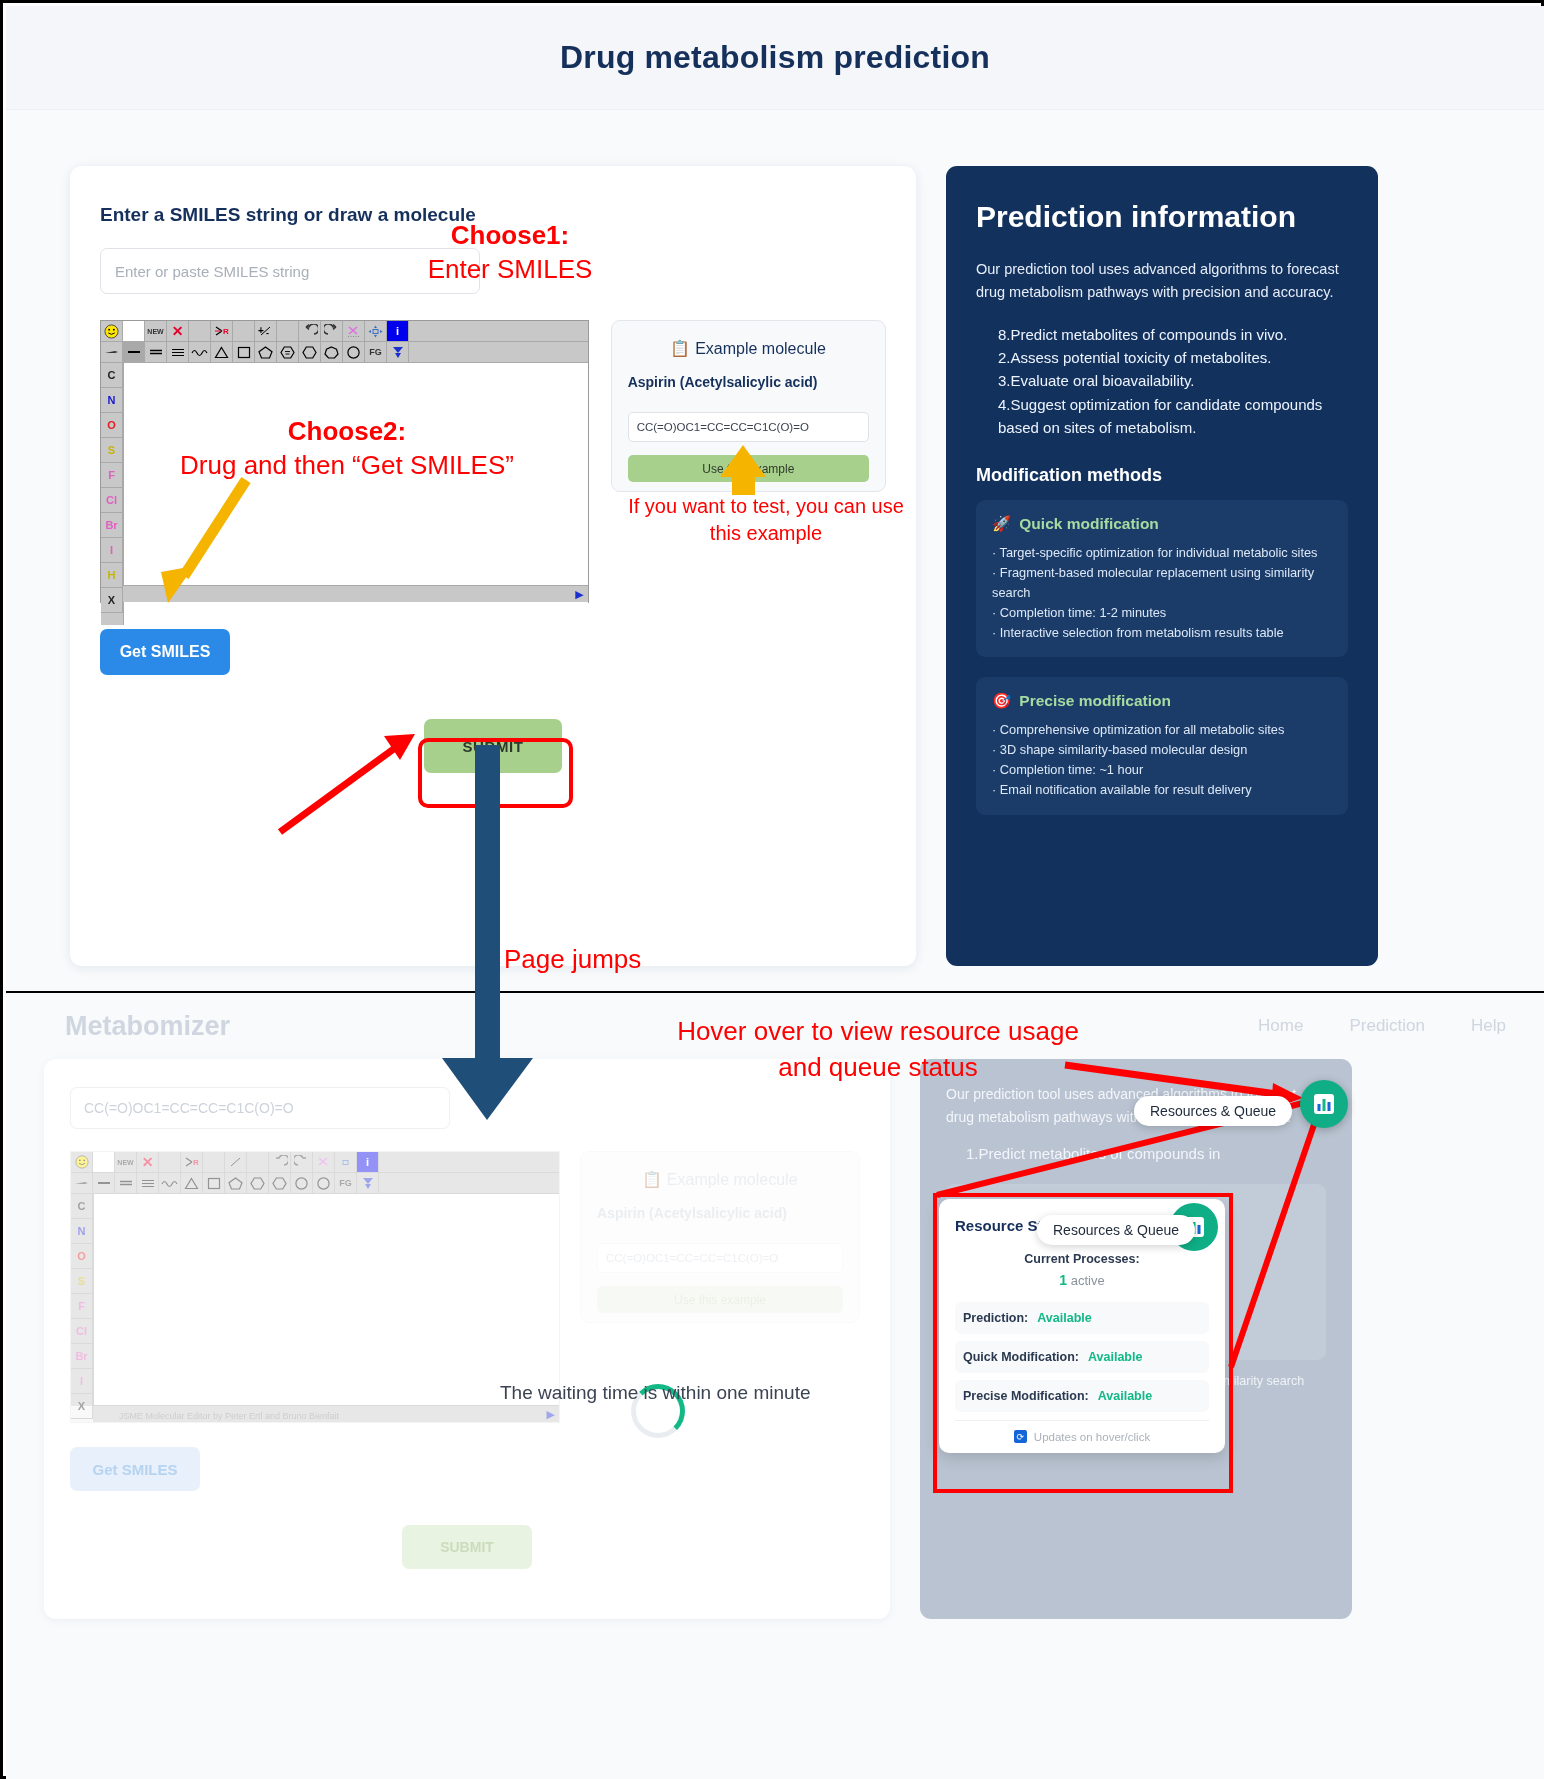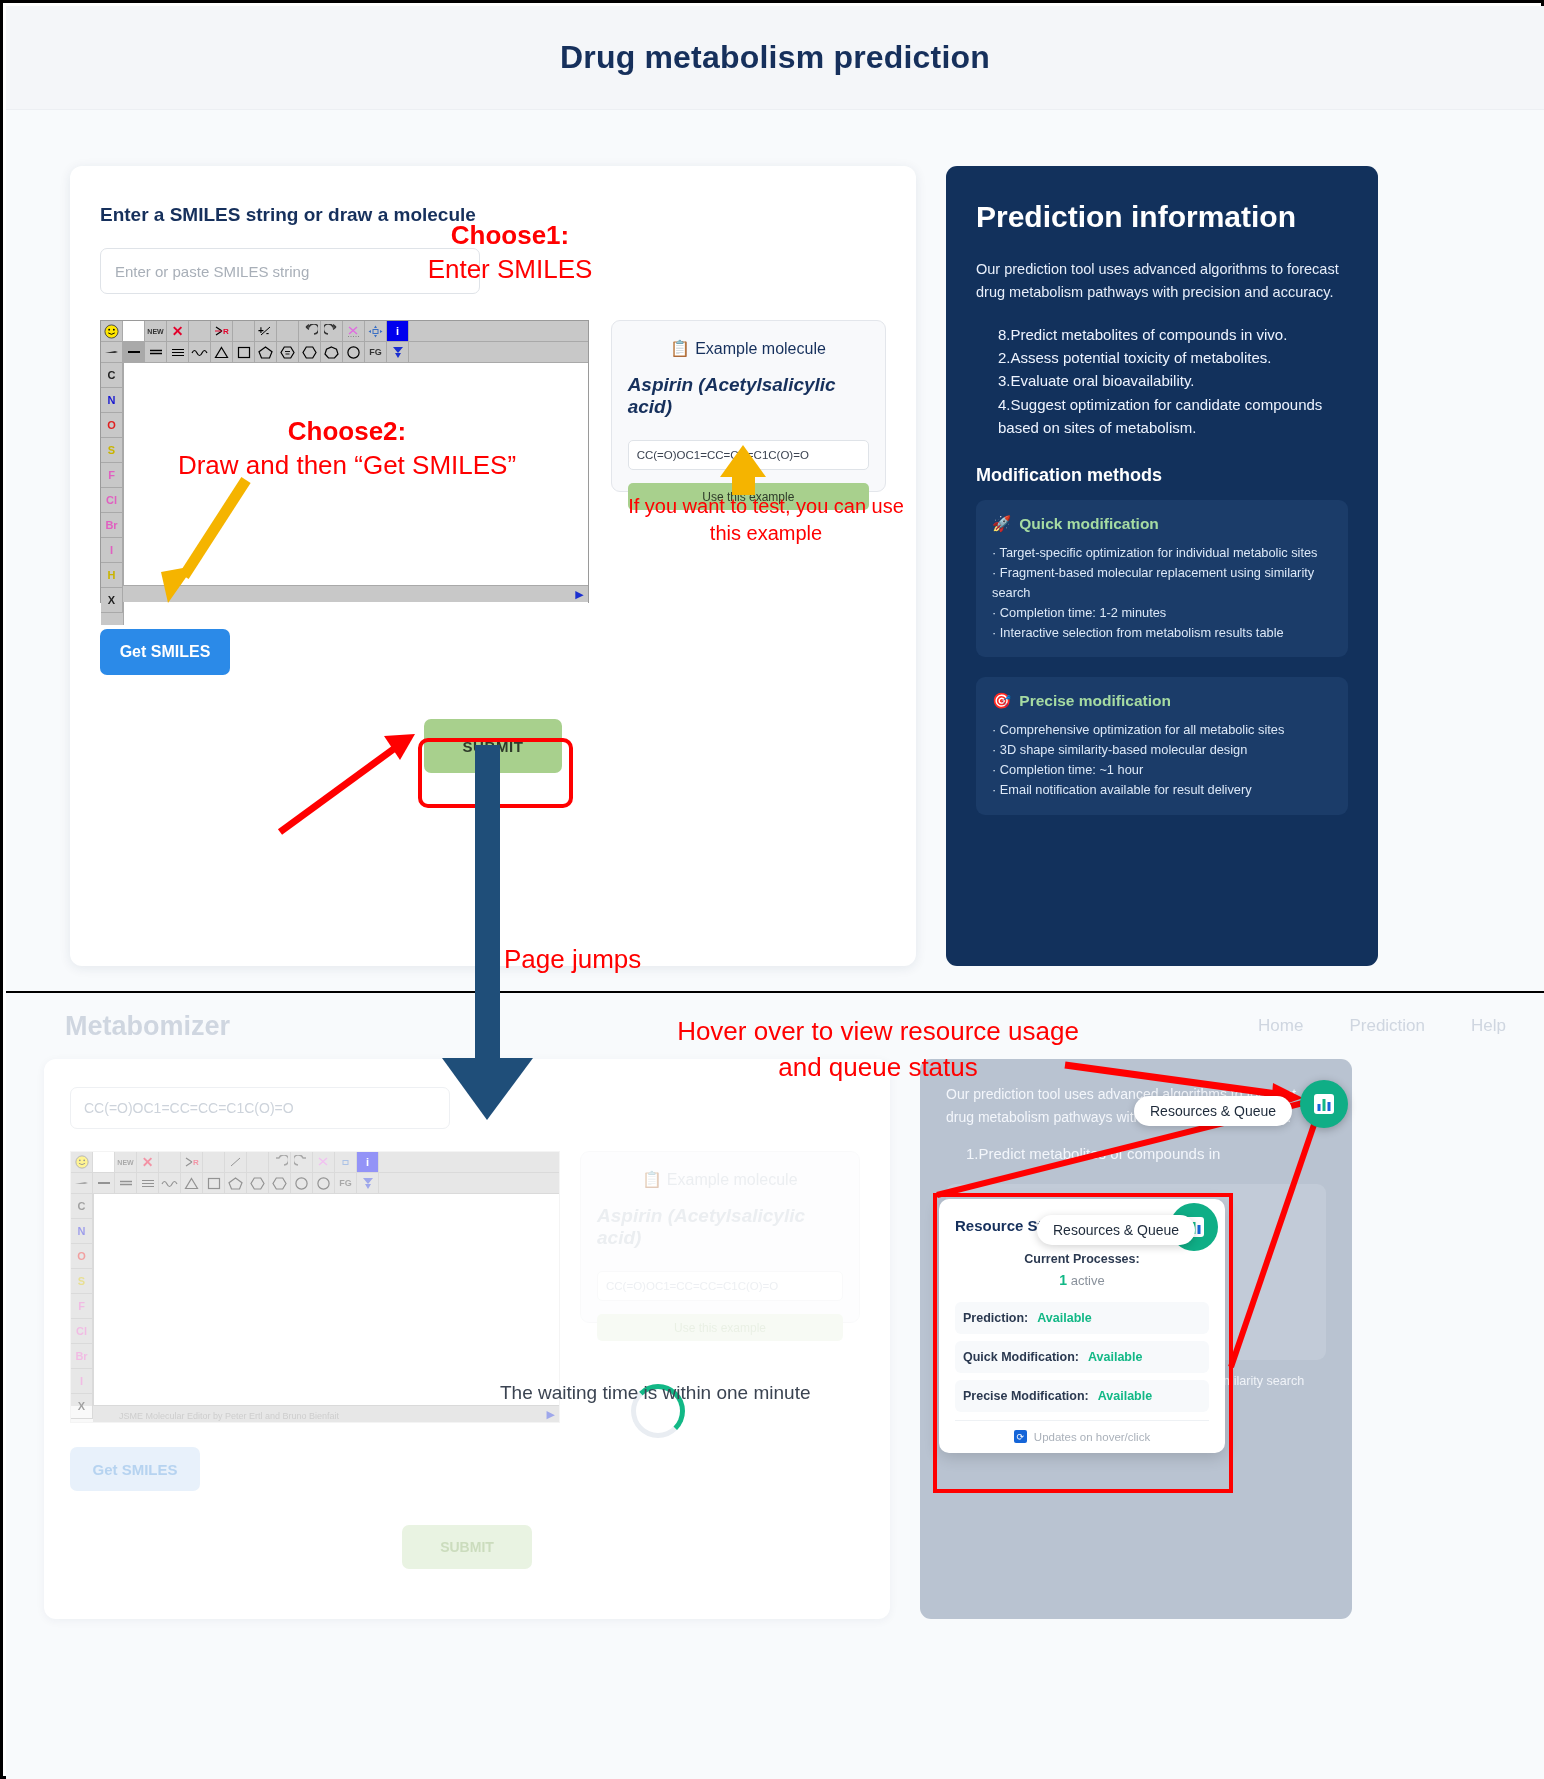--- a/index.html
+++ b/index.html
@@ -68,21 +68,21 @@
                  border-top:1px solid #a9a9a9; display:flex; align-items:center; justify-content:flex-end; }
   .jsme-scroll .arrow { color:#1a2fd0; font-size:11px; margin-right:4px; }
   .jsme-footnote { position:absolute; left:26px; bottom:1px; font-size:9px; color:#8a8a8a; }
 
   
   .example-card {
     width: 280px; background: #f8f9fb; border: 1px solid #e3e6eb; border-radius: 9px;
     padding: 18px 16px; height: 172px;
   }
   .example-title { font-size:16px; color:#16305c; text-align:center; margin-bottom:16px; }
-  .example-sub { font-size:19px; font-weight:bold; color:#16305c; margin-bottom:22px;font-style:italic; }
+  .example-sub { font-size:14px; font-weight:bold; color:#16305c; margin-bottom:22px; }
   .example-smiles {
     border:1px solid #dfe3e8; border-radius:5px; background:#fff; height:30px;
     font-size:11.5px; color:#3a4250; display:flex; align-items:center; padding:0 8px;
     font-family:"Liberation Sans", sans-serif;
   }
   .use-example-btn {
     margin-top:13px; height:27px; background:#a8d08d; border:none; border-radius:5px;
     width:100%; font-size:12px; color:#2f3b2a; cursor:pointer;
     font-family:"Liberation Sans", sans-serif;
   }
@@ -419,21 +419,21 @@
         </div>
       </div>
     </div>
 
     <div class="ann choose1">
       <span class="ann-b">Choose1</span><span class="ann-b">:</span><br>
       <span>Enter SMILES</span>
     </div>
     <div class="ann choose2">
       <span class="ann-b">Choose2</span><span class="ann-b">:</span><br>
-      <span>Draw and then “Get SMILES”</span>
+      <span>Drug and then “Get SMILES”</span>
     </div>
     <div class="ann example-hint">If you want to test, you can use this example</div>
     <div class="ann page-jumps">Page jumps</div>
   </div>
 
   <div class="bottom-section">
     <div class="bm-header">
       <div class="bm-logo">Metabomizer</div>
       <div class="bm-nav">
         <span>Home</span>

